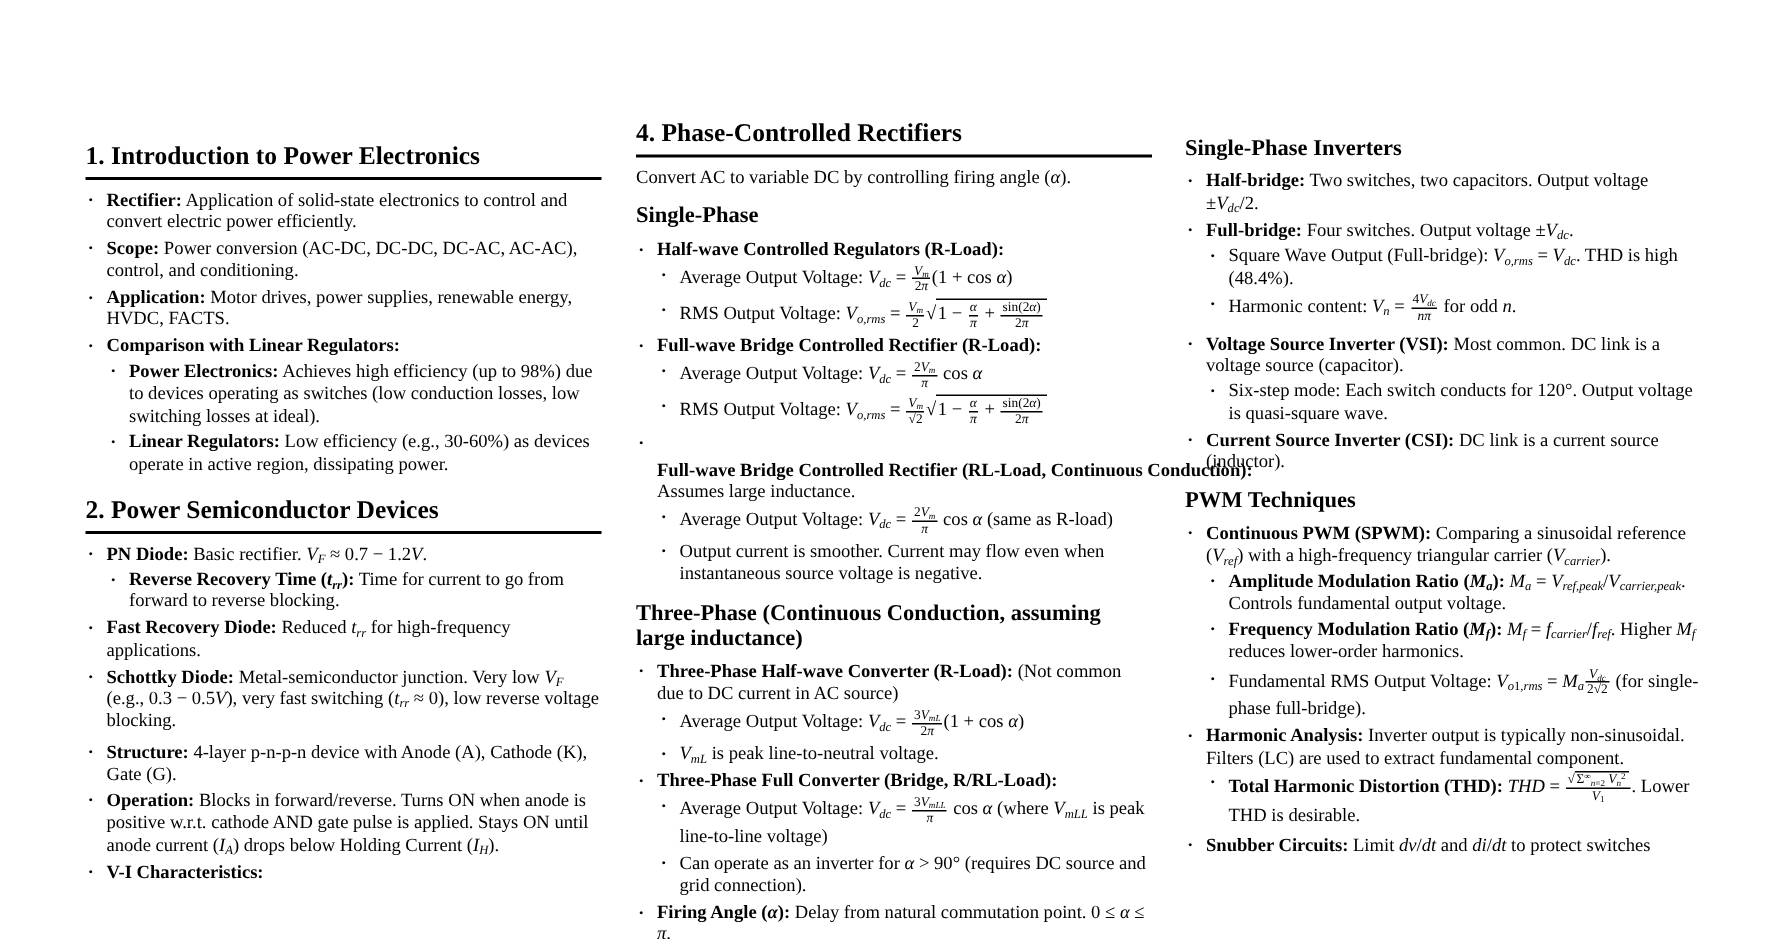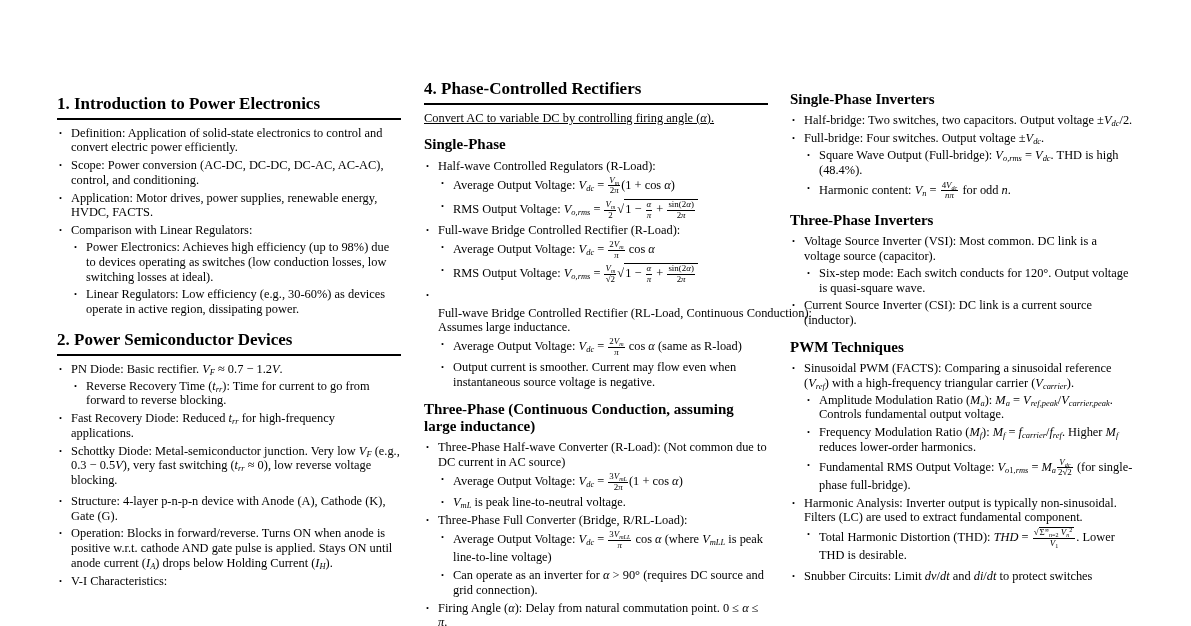--- a/index.html
+++ b/index.html
@@ -13,51 +13,51 @@
   .col{position:absolute;top:80px;width:344px;}
   .col1{left:57px;top:95px;}
   .col2{left:424px;}
   .col3{left:790px;}
   .h1{
     font-size:17px;font-weight:bold;line-height:1.1;
     border-bottom:2px solid #000;padding-bottom:4px;margin:14px 0 6px 0;
   }
   .col .h1:first-child{margin-top:0;}
   .h2{font-size:15px;font-weight:bold;margin:11px 0 5px 0;line-height:1.15;}
-  .p{margin:5px 0 6px 0;text-decoration:underline;}
+  .p{margin:5px 0 6px 0;}
   .ul{margin:4px 0 6px 0;}
   .ul .ul{margin:2px 0 1px 15px;}
   .li{margin:0 0 3px 0;}
   .lirow{display:flex;align-items:flex-start;}
   .marker{flex:0 0 12px;font-size:8.5px;line-height:15px;padding-left:2px;}
   .content{flex:1 1 auto;min-width:0;}
   .nw{white-space:nowrap;}
   sub,sup{font-size:68%;line-height:0;}
   sub{vertical-align:-0.28em;}
   sup{vertical-align:0.45em;}
   .fr{display:inline-block;vertical-align:-0.55em;text-align:center;
       font-size:0.72em;line-height:1.08;margin:0 1px;}
   .fr .n{display:block;padding:0 1px;}
   .fr .d{display:block;border-top:1px solid #000;padding:0 1px;}
   .sq{display:inline-block;white-space:nowrap;}
   .rd{display:inline-block;border-top:1px solid #000;padding:0 2px 0 1px;}
-  b{font-weight:normal;}
+  b{font-weight:bold;}
   i{font-style:italic;}
 </style>
 </head>
 <body>
 
 <div id="doc">
     <div class="col col1">
       <div class="h1">1. Introduction to Power Electronics</div>
       <div class="ul">
         <div class="li">
           <div class="lirow">
             <span class="marker">•</span>
-            <span class="content"><b>Definition:</b> Application of solid-state electronics to control and convert electric power efficiently.</span>
+            <span class="content"><b>Rectifier:</b> Application of solid-state electronics to control and convert electric power efficiently.</span>
           </div>
         </div>
         <div class="li">
           <div class="lirow">
             <span class="marker">•</span>
             <span class="content"><b>Scope:</b> Power conversion (AC-DC, DC-DC, DC-AC, AC-AC), control, and conditioning.</span>
           </div>
         </div>
         <div class="li">
           <div class="lirow">
@@ -281,21 +281,20 @@
             </div>
             <div class="li">
               <div class="lirow">
                 <span class="marker">•</span>
                 <span class="content">Harmonic content: <i>V</i><sub><i>n</i></sub> = <span class="fr"><span class="n">4<i>V</i><sub><i>dc</i></sub></span><span class="d"><i>nπ</i></span></span> for odd <i>n</i>.</span>
               </div>
             </div>
           </div>
         </div>
       </div>
-      <div class="h2">Three-Phase Inverters</div>
       <div class="ul">
         <div class="li">
           <div class="lirow">
             <span class="marker">•</span>
             <span class="content"><b>Voltage Source Inverter (VSI):</b> Most common. DC link is a voltage source (capacitor).</span>
           </div>
           <div class="ul">
             <div class="li">
               <div class="lirow">
                 <span class="marker">•</span>
@@ -309,21 +308,21 @@
             <span class="marker">•</span>
             <span class="content"><b>Current Source Inverter (CSI):</b> DC link is a current source (inductor).</span>
           </div>
         </div>
       </div>
       <div class="h2">PWM Techniques</div>
       <div class="ul">
         <div class="li">
           <div class="lirow">
             <span class="marker">•</span>
-            <span class="content"><b>Sinusoidal PWM (FACTS):</b> Comparing a sinusoidal reference (<i>V</i><sub><i>ref</i></sub>) with a high-frequency triangular carrier (<i>V</i><sub><i>carrier</i></sub>).</span>
+            <span class="content"><b>Continuous PWM (SPWM):</b> Comparing a sinusoidal reference (<i>V</i><sub><i>ref</i></sub>) with a high-frequency triangular carrier (<i>V</i><sub><i>carrier</i></sub>).</span>
           </div>
           <div class="ul">
             <div class="li">
               <div class="lirow">
                 <span class="marker">•</span>
                 <span class="content"><b>Amplitude Modulation Ratio (<i>M</i><sub><i>a</i></sub>):</b> <i>M</i><sub><i>a</i></sub> = <i>V</i><sub><i>ref,peak</i></sub>/<i>V</i><sub><i>carrier,peak</i></sub>. Controls fundamental output voltage.</span>
               </div>
             </div>
             <div class="li">
               <div class="lirow">

